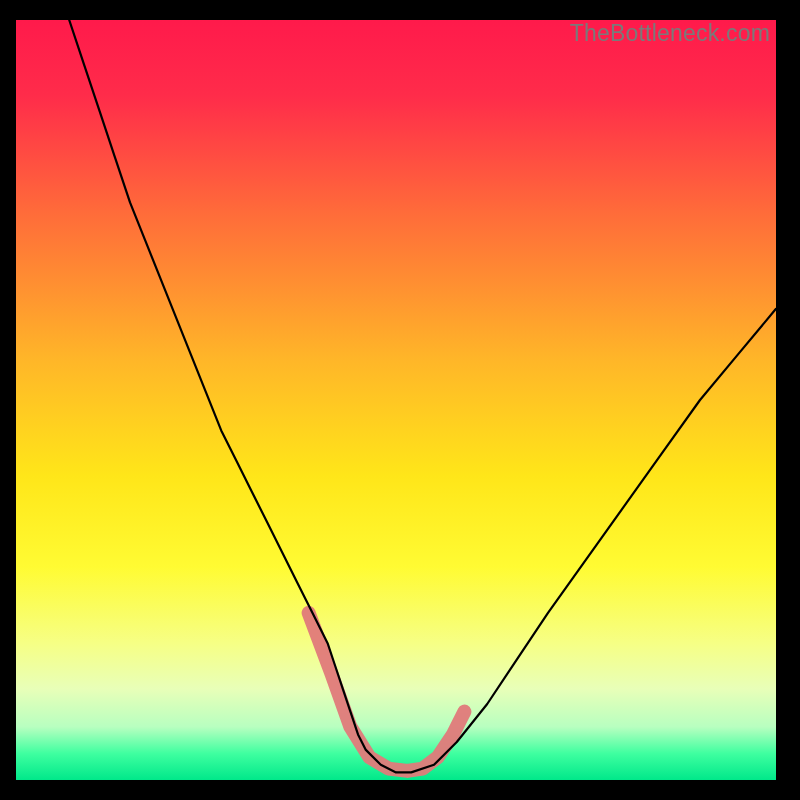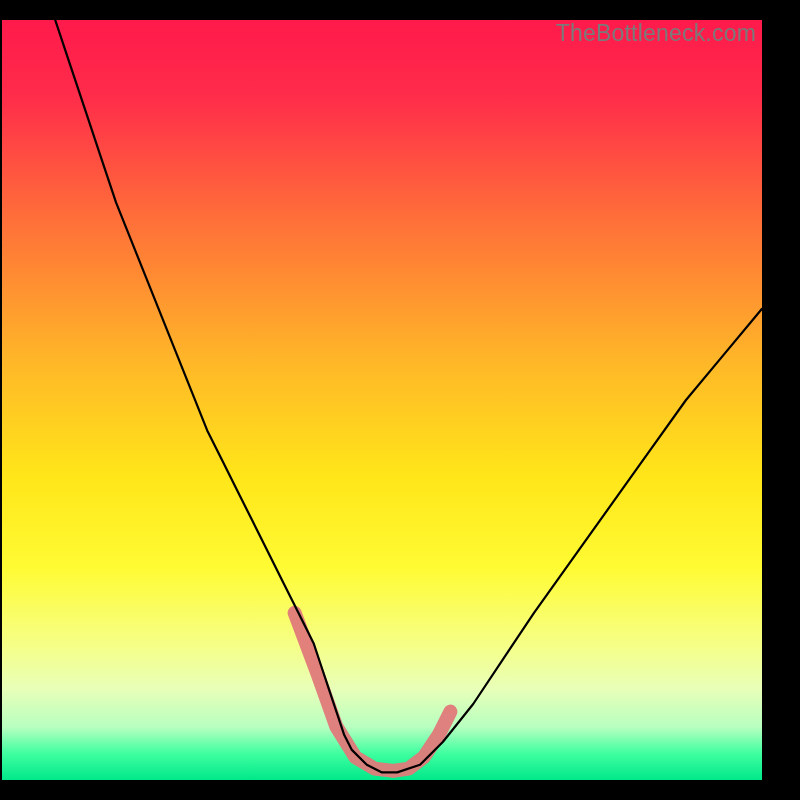--- a/index.html
+++ b/index.html
@@ -6,21 +6,21 @@
     margin: 0;
     padding: 0;
     width: 800px;
     height: 800px;
     background: #000;
     overflow: hidden;
     font-family: Arial, Helvetica, sans-serif;
   }
   .frame {
     position: absolute;
-    left: 2px;
+    left: 16px;
     top: 20px;
     width: 760px;
     height: 760px;
     background: #0f172a;
   }
   .plot-area {
     position: absolute;
     left: 0;
     top: 0;
     width: 760px;

